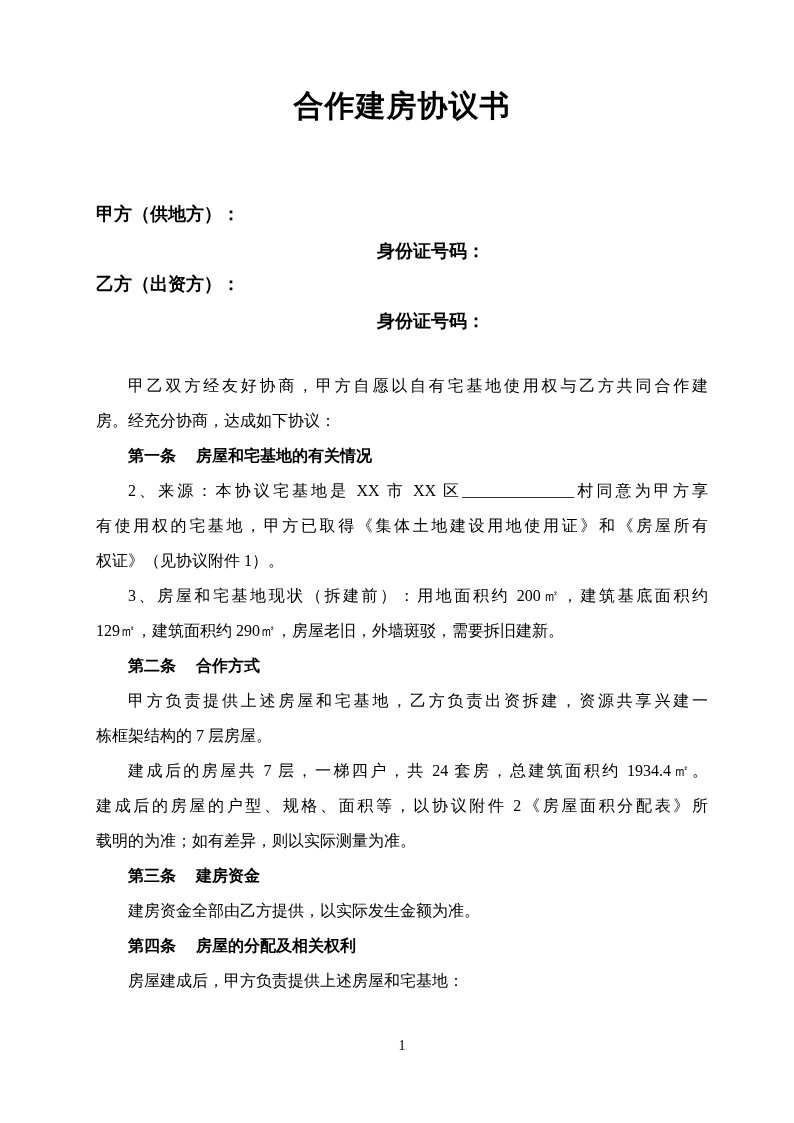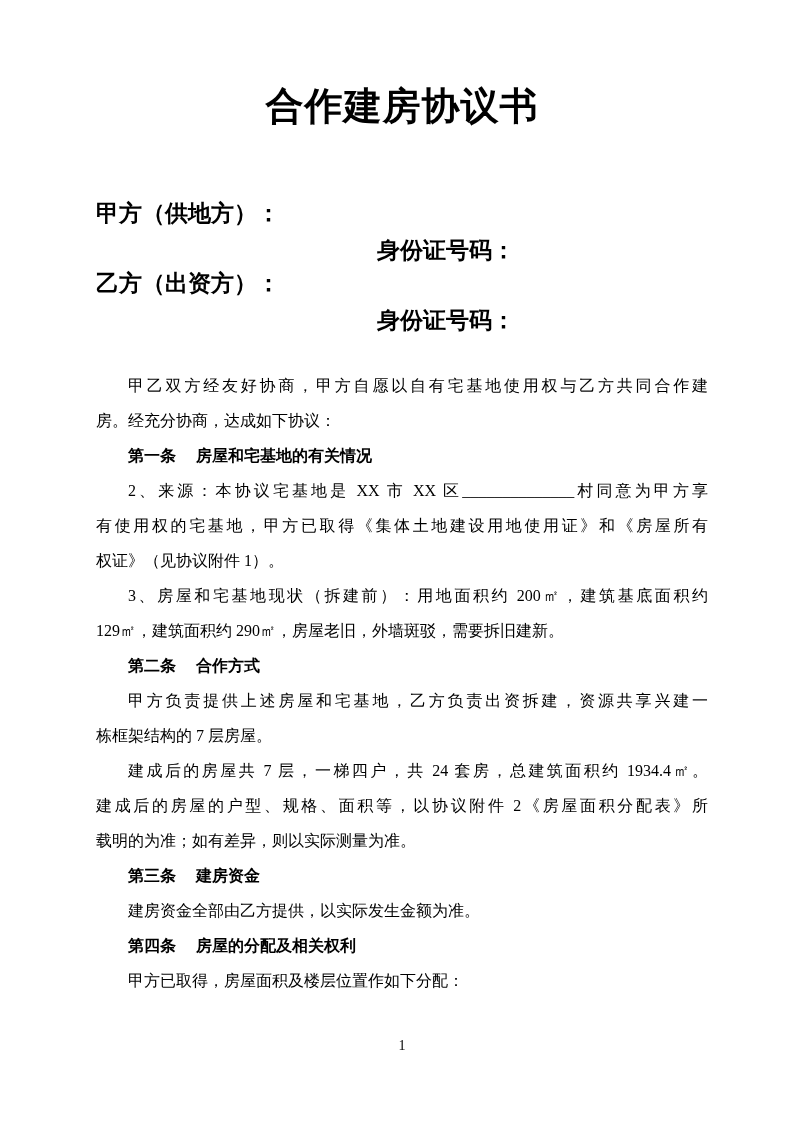--- a/index.html
+++ b/index.html
@@ -20,31 +20,31 @@
     inset: 0;
     background: #ffffff;
   }
   .doc-title {
     position: absolute;
     top: 84px;
     left: 96px;
     width: 612px;
     margin: 0;
     text-align: center;
-    font-size: 38px;
+    font-size: 30px;
     font-weight: bold;
     letter-spacing: 1px;
     line-height: 44px;
     white-space: nowrap;
   }
   .party-row {
     position: absolute;
     left: 96px;
     width: 640px;
-    font-size: 23px;
+    font-size: 18px;
     font-weight: bold;
     line-height: 24px;
     white-space: nowrap;
   }
   .party-row-1 { top: 202px; }
   .party-row-2 { top: 272px; }
   .id-label {
     position: absolute;
     left: 281px;
     top: 0;
@@ -108,18 +108,18 @@
       <div class="line">129㎡，建筑面积约 290㎡，房屋老旧，外墙斑驳，需要拆旧建新。</div>
       <div class="line bold indent">第二条　 合作方式</div>
       <div class="line indent full">甲方负责提供上述房屋和宅基地，乙方负责出资拆建，资源共享兴建一</div>
       <div class="line">栋框架结构的 7 层房屋。</div>
       <div class="line indent full">建成后的房屋共 7 层，一梯四户，共 24 套房，总建筑面积约 1934.4㎡。</div>
       <div class="line full">建成后的房屋的户型、规格、面积等，以协议附件 2《房屋面积分配表》所</div>
       <div class="line">载明的为准；如有差异，则以实际测量为准。</div>
       <div class="line bold indent">第三条　 建房资金</div>
       <div class="line indent">建房资金全部由乙方提供，以实际发生金额为准。</div>
       <div class="line bold indent">第四条　 房屋的分配及相关权利</div>
-      <div class="line indent">甲方已取得，房屋面积及楼层位置作如下分配：</div>
+      <div class="line indent">房屋建成后，甲方负责提供上述房屋和宅基地：</div>
     </div>
 
   <div class="page-number">1</div>
 
 </div>
 
 </body></html>

